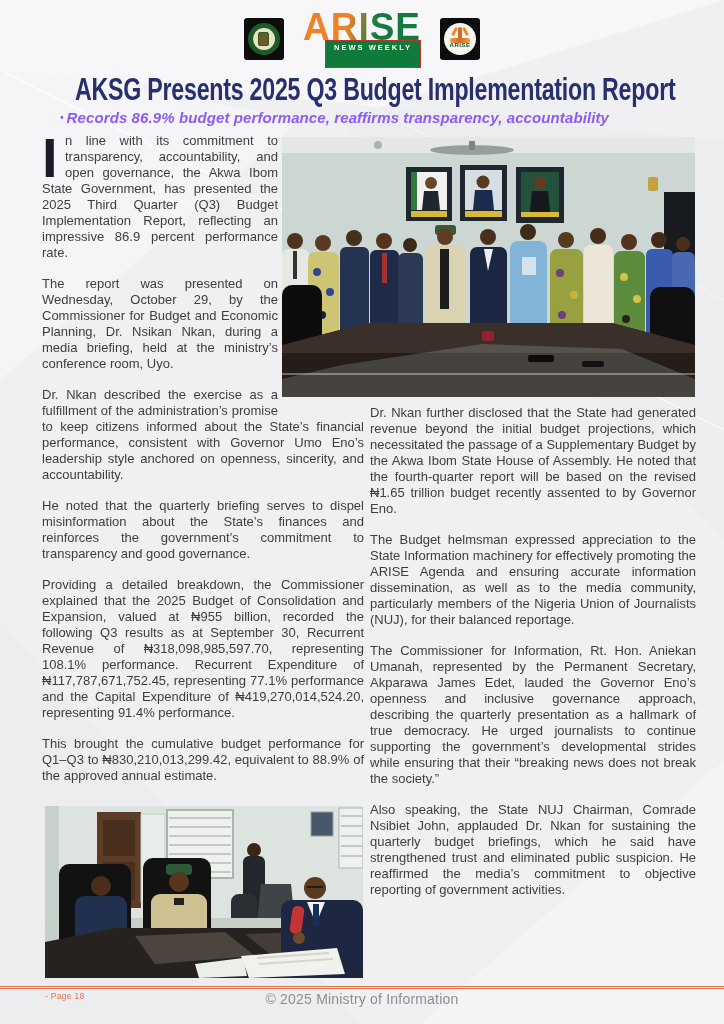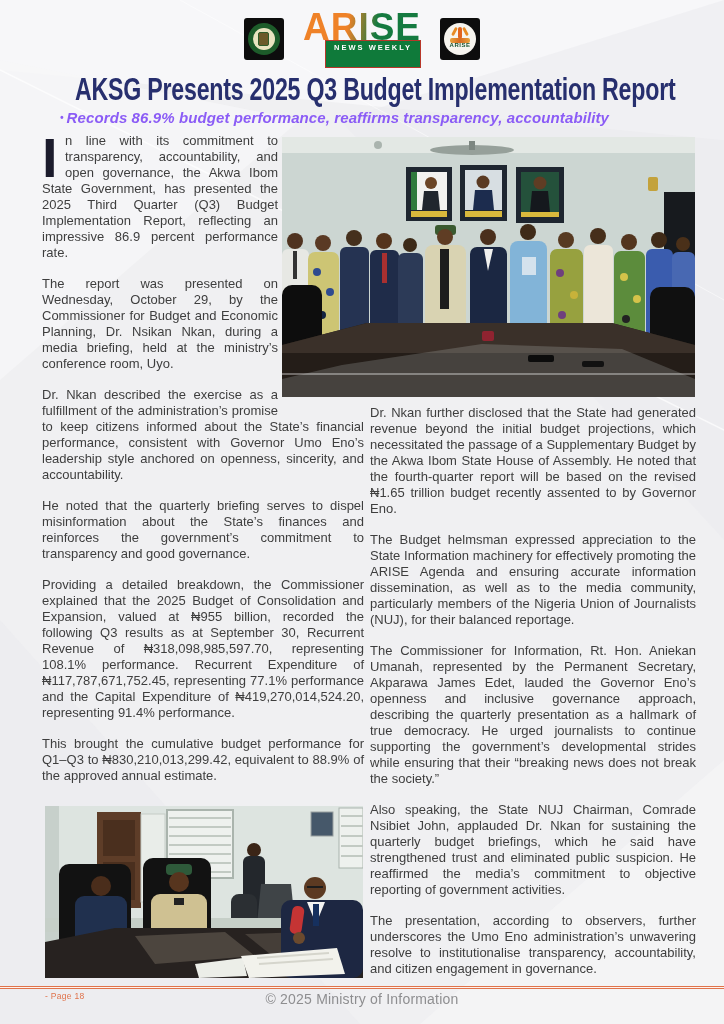--- a/index.html
+++ b/index.html
@@ -223,21 +223,20 @@
     <p class="para">He noted that the quarterly briefing serves to dispel misinformation about the State’s finances and reinforces the government’s commitment to transparency and good governance.</p>
     <p class="para">Providing a detailed breakdown, the Commissioner explained that the 2025 Budget of Consolidation and Expansion, valued at ₦955 billion, recorded the following Q3 results as at September 30, Recurrent Revenue of ₦318,098,985,597.70, representing 108.1% performance. Recurrent Expenditure of ₦117,787,671,752.45, representing 77.1% performance and the Capital Expenditure of ₦419,270,014,524.20, representing 91.4% performance.</p>
     <p class="para">This brought the cumulative budget performance for Q1–Q3 to ₦830,210,013,299.42, equivalent to 88.9% of the approved annual estimate.</p>
   </div>
 
   <div class="col col-right">
     <p class="para">Dr. Nkan further disclosed that the State had generated revenue beyond the initial budget projections, which necessitated the passage of a Supplementary Budget by the Akwa Ibom State House of Assembly. He noted that the fourth-quarter report will be based on the revised ₦1.65 trillion budget recently assented to by Governor Eno.</p>
     <p class="para">The Budget helmsman expressed appreciation to the State Information machinery for effectively promoting the ARISE Agenda and ensuring accurate information dissemination, as well as to the media community, particularly members of the Nigeria Union of Journalists (NUJ), for their balanced reportage.</p>
     <p class="para">The Commissioner for Information, Rt. Hon. Aniekan Umanah, represented by the Permanent Secretary, Akparawa James Edet, lauded the Governor Eno’s openness and inclusive governance approach, describing the quarterly presentation as a hallmark of true democracy. He urged journalists to continue supporting the government’s developmental strides while ensuring that their “breaking news does not break the society.”</p>
     <p class="para">Also speaking, the State NUJ Chairman, Comrade Nsibiet John, applauded Dr. Nkan for sustaining the quarterly budget briefings, which he said have strengthened trust and eliminated public suspicion. He reaffirmed the media’s commitment to objective reporting of government activities.</p>
-    <p class="para">The presentation, according to observers, further underscores the Umo Eno administration’s unwavering resolve to institutionalise transparency, accountability, and citizen engagement in governance.</p>
   </div>
 
   <figure class="photo-bottom" style="margin:0">
     <svg viewBox="0 0 318 172" preserveAspectRatio="none">
       <rect x="0" y="0" width="318" height="172" fill="#dde4e0"></rect>
       <rect x="0" y="0" width="14" height="140" fill="#c7d0cb"></rect>
       <rect x="52" y="6" width="44" height="96" fill="#5e3d28"></rect>
       <rect x="58" y="14" width="32" height="36" fill="#4a2f1e"></rect>
       <rect x="58" y="56" width="32" height="38" fill="#4a2f1e"></rect>
       <rect x="96" y="8" width="24" height="88" fill="#e9ede9" stroke="#c5ccc6"></rect>

